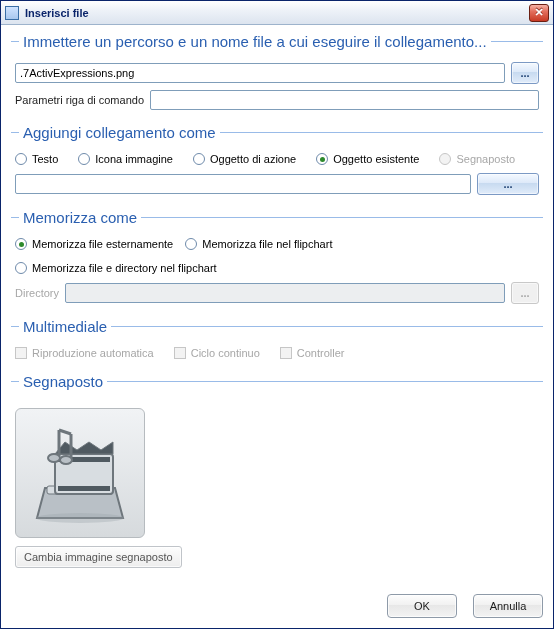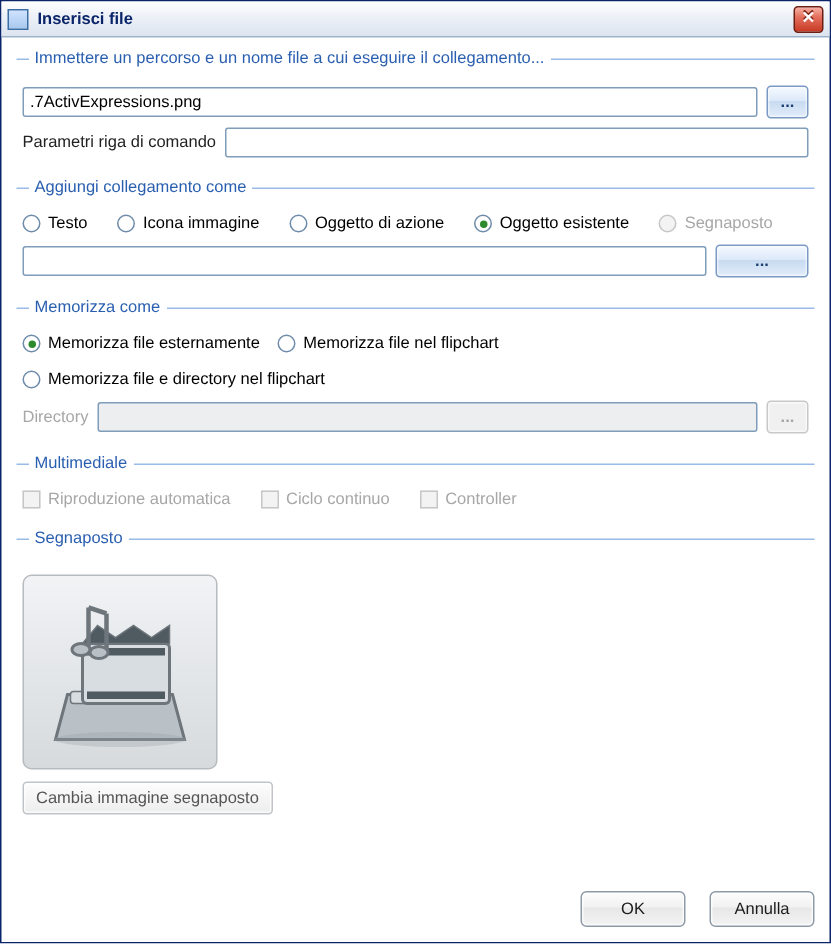--- a/index.html
+++ b/index.html
@@ -62,21 +62,21 @@
   }
   fieldset.group {
     border: none;
     border-top: 1px solid #99bbe8;
     padding: 12px 4px 8px 4px;
     margin: 0;
     position: relative;
   }
   fieldset.group > legend {
     color: #2a5fb0;
-    font-size: 11px;
+    font-size: 15px;
     padding: 0 4px;
     margin-left: 4px;
   }
   .row { display:flex; align-items:center; gap:6px; }
   .text-input {
     height: 20px;
     border: 1px solid #7f9db9;
     background: #fff;
     padding: 2px 4px;
     font-size: 11px;

